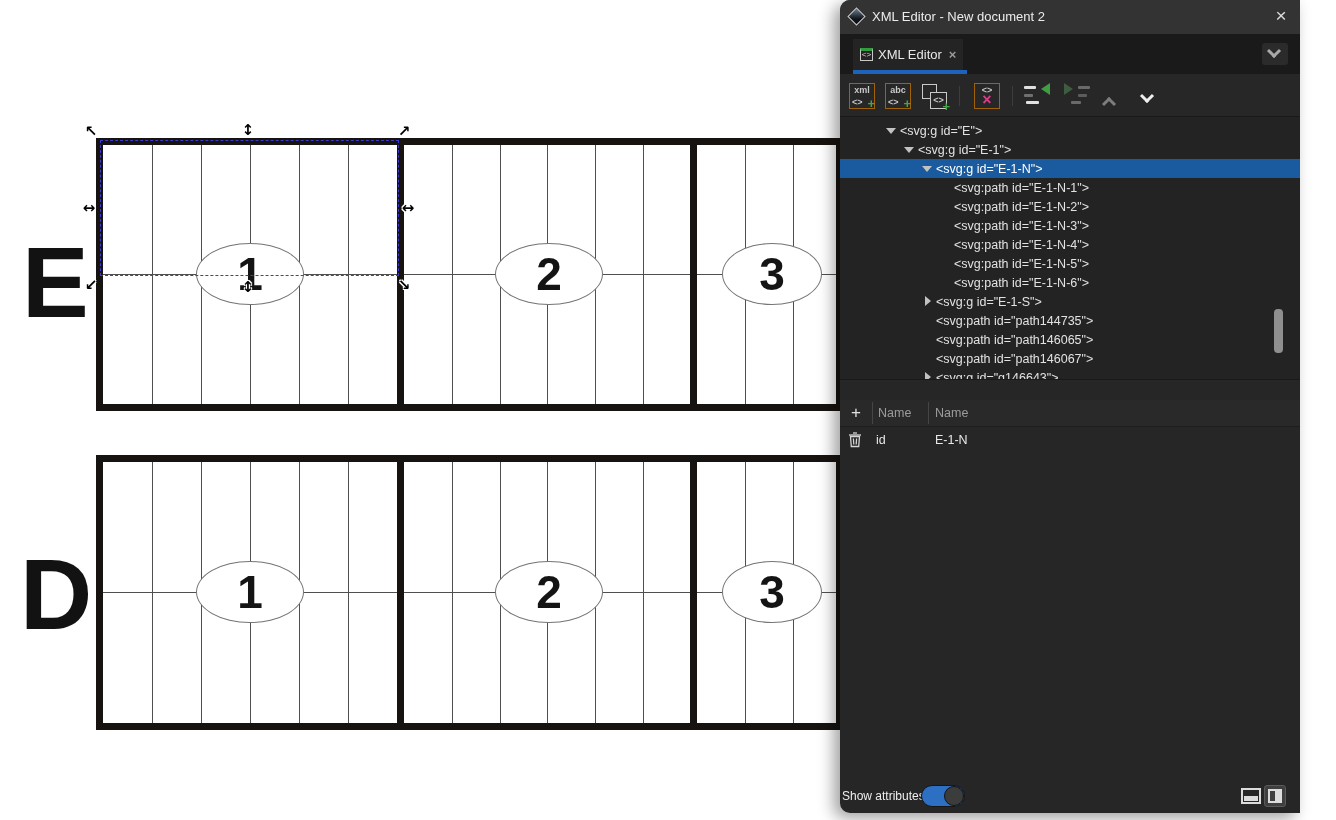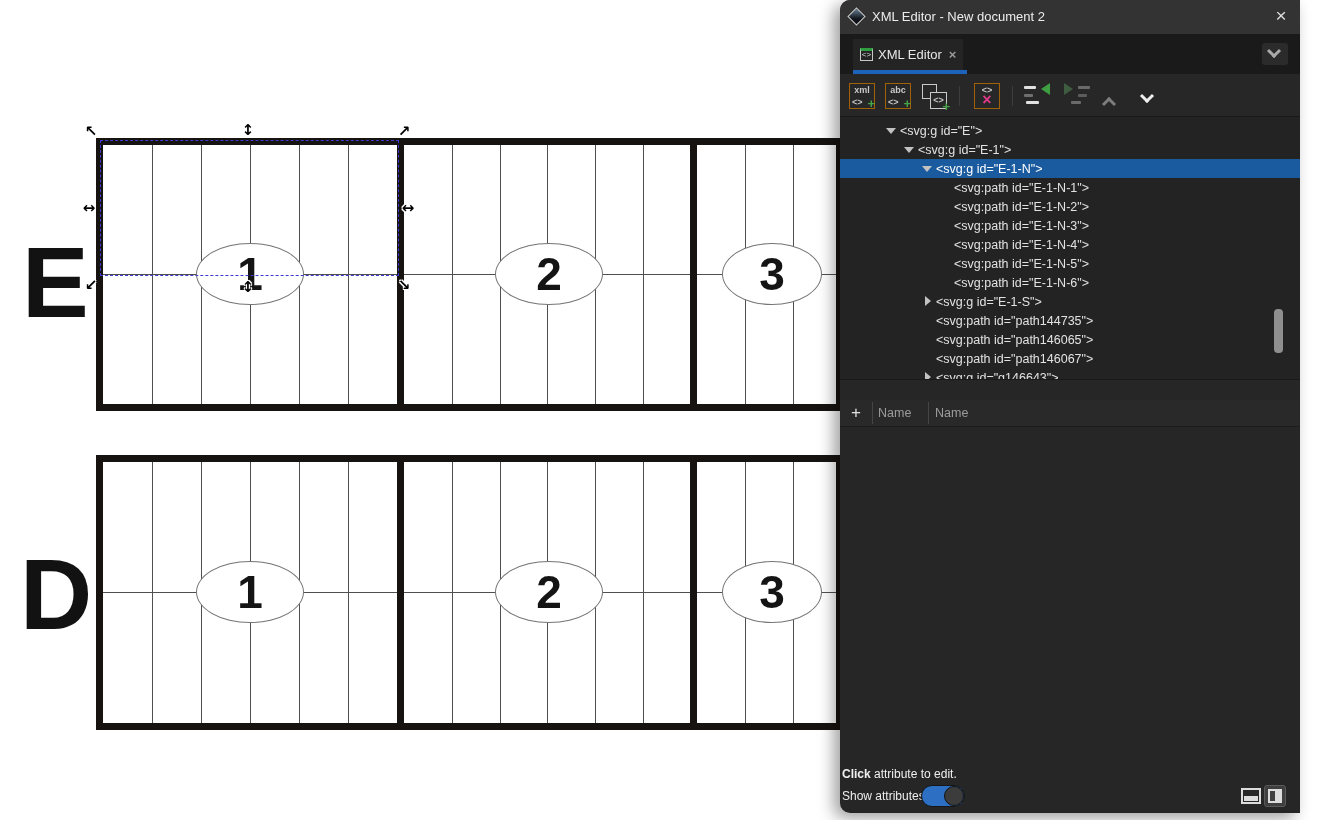--- a/index.html
+++ b/index.html
@@ -277,22 +277,34 @@
 
 
     <div class="attr-header">
       <div class="add-btn"><span>+</span></div>
       <div class="hsep" style="left:32px"></div>
       <span class="col-label" style="left:38px">Name</span>
       <div class="hsep" style="left:88px"></div>
       <span class="col-label" style="left:95px">Name</span>
     </div>
 
-
-    <div class="hint2"><b>Click</b><span> attribute to edit.</span></div>
+    <div class="attr-row">
+      <svg class="trash" width="14" height="16" viewBox="0 0 14 16">
+        <g fill="none" stroke="#d5d5d5" stroke-width="1.3">
+          <path d="M2.5 4.5 L3.3 14.5 H10.7 L11.5 4.5 Z"></path>
+          <line x1="1" y1="3" x2="13" y2="3"></line>
+          <line x1="5" y1="1" x2="9" y2="1"></line>
+          <line x1="5.4" y1="6.5" x2="5.8" y2="12.5"></line>
+          <line x1="8.6" y1="6.5" x2="8.2" y2="12.5"></line>
+        </g>
+      </svg>
+      <span class="attr-name">id</span>
+      <span class="attr-value">E-1-N</span>
+    </div>
+
 
     <div class="footer">
       <span class="toggle-label">Show attributes</span>
       <div class="toggle">
         <div class="knob"></div>
       </div>
       <div class="layout-a">
         <div class="fill"></div>
       </div>
       <div class="layout-b-btn">

